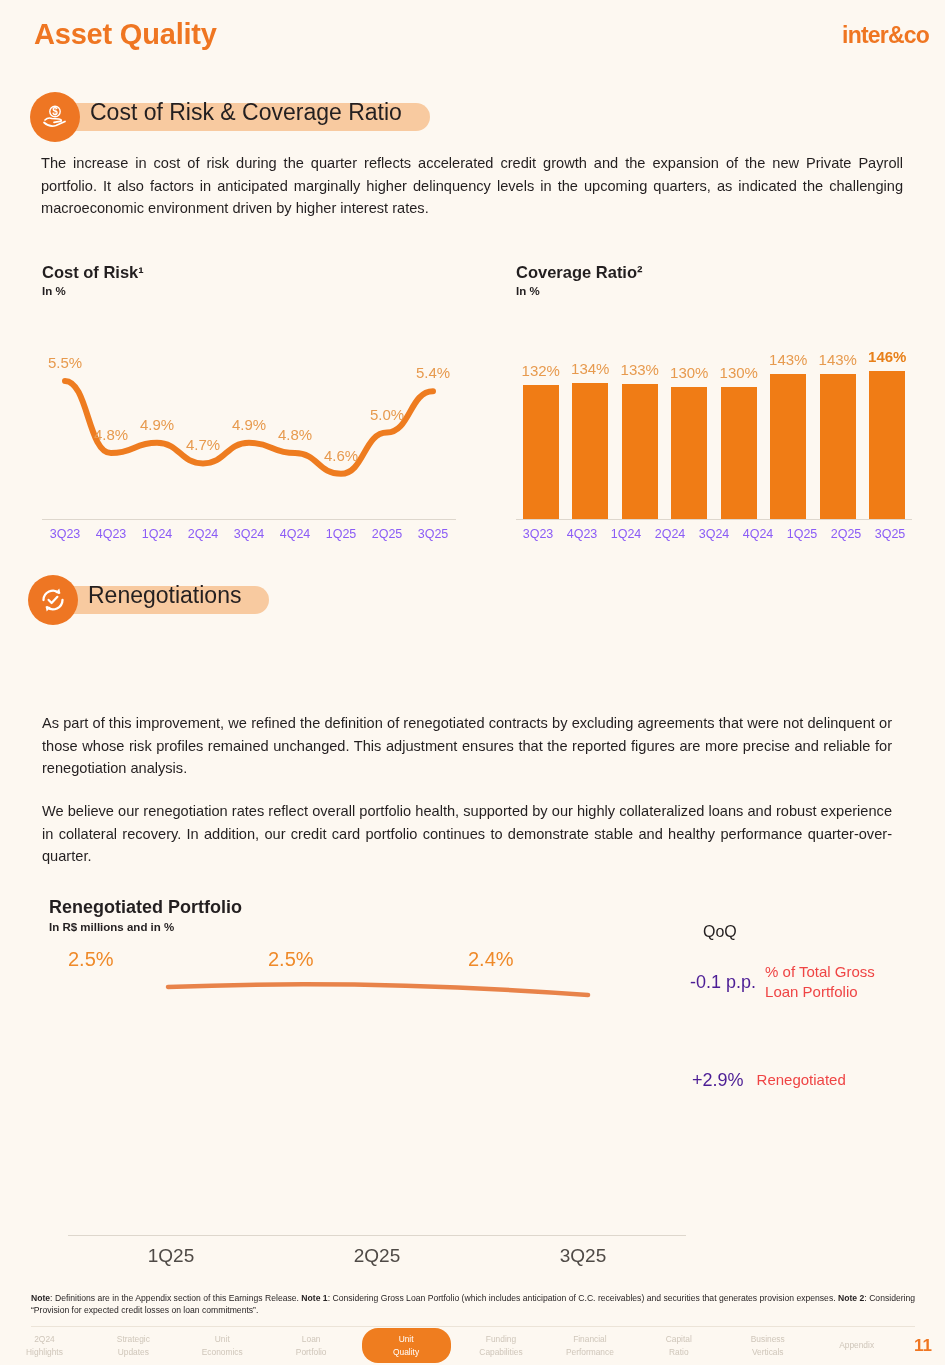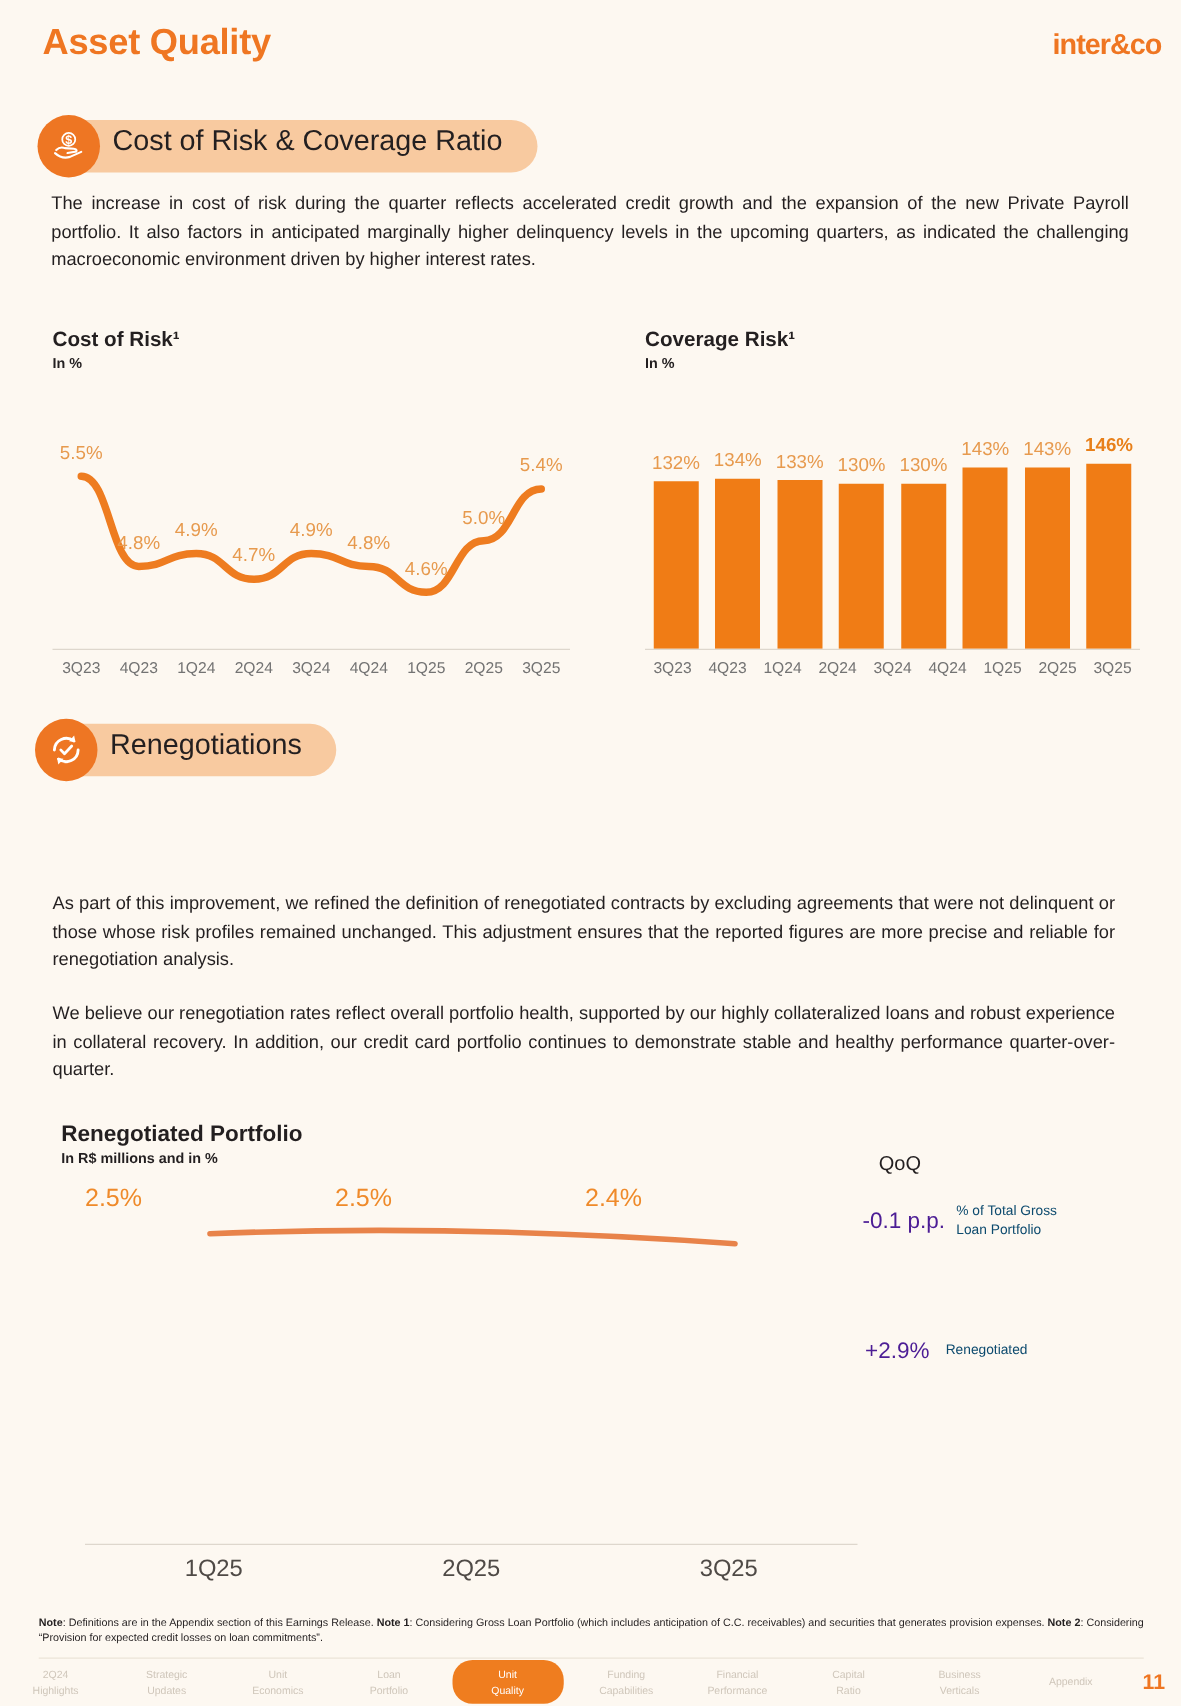--- a/index.html
+++ b/index.html
@@ -24,39 +24,39 @@
   }
 
   
   .sec-head { position: absolute; display: flex; align-items: center; }
   .sec-icon {
     width: 50px; height: 50px; border-radius: 50%;
     background: #ee7623; display: flex; align-items: center; justify-content: center;
     z-index: 2; flex: none;
   }
   .sec-pill {
-    height: 42px; background: #f8caa0; border-radius: 21px;
+    height: 28px; background: #f8caa0; border-radius: 21px;
     display: flex; align-items: center;
     padding: 0 28px 10px 44px; margin-left: -34px;
     font-size: 23px; color: #231f20;
   }
 
   
   .para {
     position: absolute; text-align: justify;
     font-size: 14.6px; line-height: 1.55; color: #231f20;
   }
 
   
   .chart-title { font-size: 16.5px; font-weight: bold; color: #231f20; }
   .chart-sub { font-size: 11.5px; font-weight: bold; color: #231f20; margin-top: 3px; }
   .axis-line { position: absolute; height: 1px; background: #ded7cd; }
   .xlabels { position: absolute; display: flex; }
   .xlabels span {
-    flex: 1; text-align: center; font-size: 12.5px; color: #737373;
+    flex: 1; text-align: center; font-size: 12.5px; color: #8b5cf6;
   }
 
   
   .bars { position: absolute; display: flex; align-items: flex-end; }
   .barcol { flex: 1; display: flex; flex-direction: column; align-items: center; justify-content: flex-end; height: 100%; }
   .barval { font-size: 15px; color: #e79a4e; margin-bottom: 6px; white-space: nowrap; }
   .barval.last { color: #e8801a; font-weight: bold; }
   .bar { width: 72%; background: #f07c15; }
 
   
@@ -68,21 +68,21 @@
   .rp-xlabels { position: absolute; display: flex; }
   .rp-xlabels span { flex: 1; text-align: center; font-size: 19px; color: #4f4a46; }
 
   .pct-row { position: absolute; display: flex; }
   .pct-row span { flex: 1; text-align: left; font-size: 20px; color: #ef8a2a; }
 
   
   .qoq-title { position: absolute; font-size: 16px; color: #231f20; }
   .qoq-item { position: absolute; display: flex; align-items: center; }
   .qoq-delta { font-size: 18px; color: #4c1d95; white-space: nowrap; }
-  .qoq-label { font-size: 11px; color: #0c4a6e; line-height: 1.35; margin-left: 9px; }
+  .qoq-label { font-size: 15px; color: #ef4444; line-height: 1.35; margin-left: 9px; }
 
   
   .footnote {
     position: absolute; left: 31px; top: 1292px; width: 884px;
     font-size: 8.6px; line-height: 1.45; color: #231f20; text-align: justify;
   }
   .footnote b { font-weight: bold; }
 
   
   .navbar { position: absolute; left: 0; top: 1326px; width: 945px; height: 39px; display: flex; align-items: center; }
@@ -134,21 +134,21 @@
       <span>1Q24</span>
       <span>2Q24</span>
       <span>3Q24</span>
       <span>4Q24</span>
       <span>1Q25</span>
       <span>2Q25</span>
       <span>3Q25</span>
     </div>
 
   <div style="position:absolute; left:516px; top:263px;">
-    <div class="chart-title">Coverage Risk¹</div>
+    <div class="chart-title">Coverage Ratio²</div>
     <div class="chart-sub">In %</div>
   </div>
 
   <div class="bars" id="cov-bars" style="left:516px; top:340px; width:396px; height:179px;">
       <div class="barcol">
         <div class="barval">132%</div>
         <div class="bar" style="height: 133.8px;"></div>
       </div>
       <div class="barcol">
         <div class="barval">134%</div>

